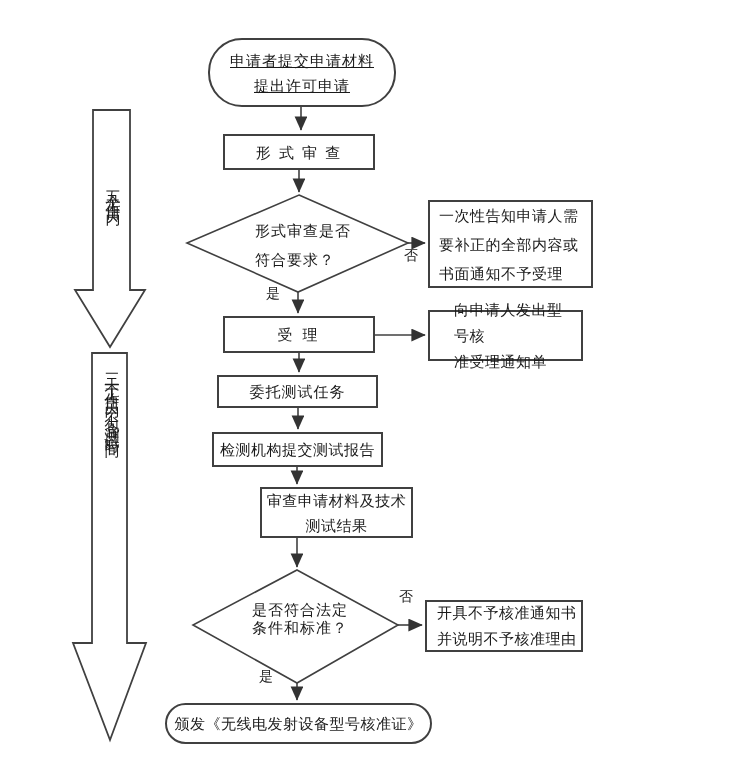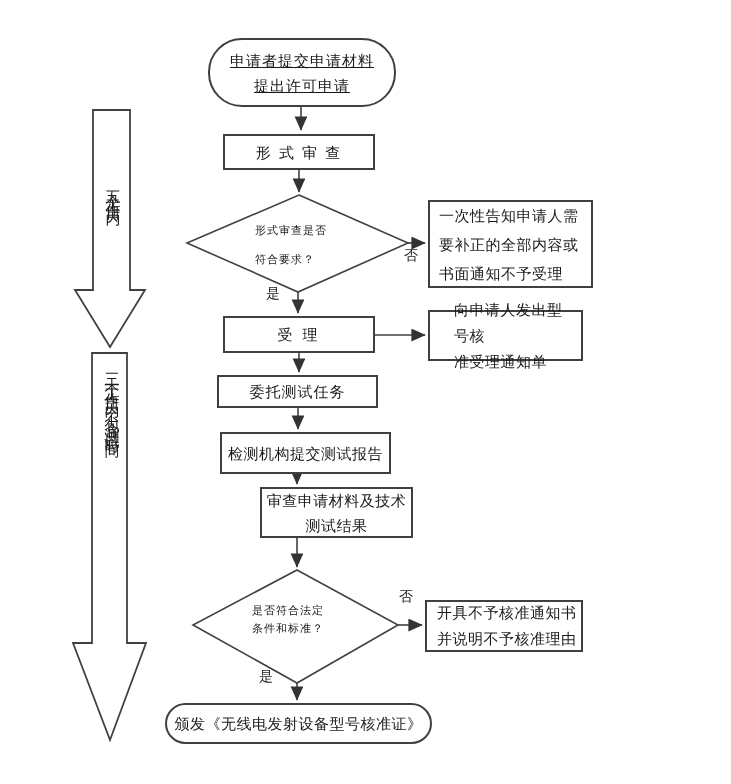--- a/index.html
+++ b/index.html
@@ -14,21 +14,21 @@
     display:flex;align-items:center;justify-content:center;text-align:center;
     font-size:15px;line-height:25px;white-space:pre-line;letter-spacing:1px;
   }
   .stadium-top{border-radius:34px;text-decoration:underline;}
   .stadium-bottom{border-radius:21px;letter-spacing:0.5px;}
   .note{
     justify-content:flex-start;text-align:left;padding-left:9px;padding-right:4px;
     letter-spacing:0.5px;
   }
   .dtext{
-    position:absolute;font-size:11px;line-height:29px;text-align:left;
+    position:absolute;font-size:15px;line-height:29px;text-align:left;
     white-space:pre-line;letter-spacing:1px;
   }
   .vtext{
     position:absolute;writing-mode:vertical-rl;text-orientation:upright;
     font-size:15px;color:#1a1a1a;
   }
   .vt1{letter-spacing:4px;}
   .vt2{letter-spacing:5px;}
   .lbl{position:absolute;font-size:14px;color:#1a1a1a;}
 </style>
@@ -72,21 +72,21 @@
 
   <div class="node" style="left:223px;top:134px;width:152px;height:36px;letter-spacing:2px;">形 式 审 查</div>
 
   <div class="dtext" style="left:255px;top:216px;">形式审查是否
 符合要求？</div>
 
   <div class="node" style="left:217px;top:375px;width:161px;height:33px;">委托测试任务</div>
 
   <div class="node" style="left:223px;top:316px;width:152px;height:37px;letter-spacing:3px;">受  理</div>
 
-  <div class="node" style="left:220px;top:432px;width:171px;height:42px;letter-spacing:0.5px;">检测机构提交测试报告</div>
+  <div class="node" style="left:212px;top:432px;width:171px;height:35px;letter-spacing:0.5px;">检测机构提交测试报告</div>
 
   <div class="node" style="left:220px;top:487px;width:153px;height:51px;letter-spacing:0.5px;margin-left:40px;">审查申请材料及技术
 测试结果</div>
 
   <div class="dtext" style="left:252px;top:601px;line-height:18px;">是否符合法定
 条件和标准？</div>
 
   <div class="node note" style="left:428px;top:200px;width:165px;height:88px;line-height:29px;">一次性告知申请人需
 要补正的全部内容或
 书面通知不予受理</div>

